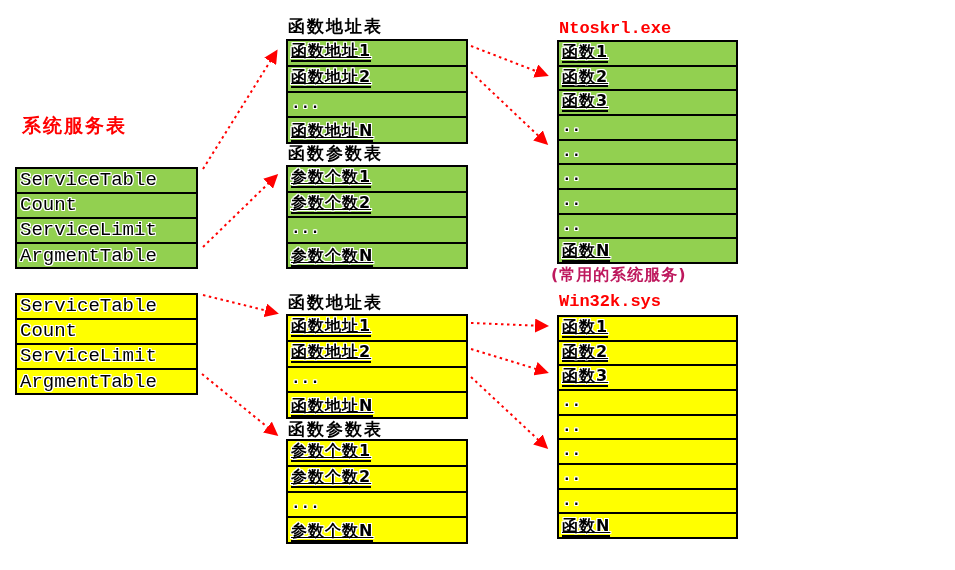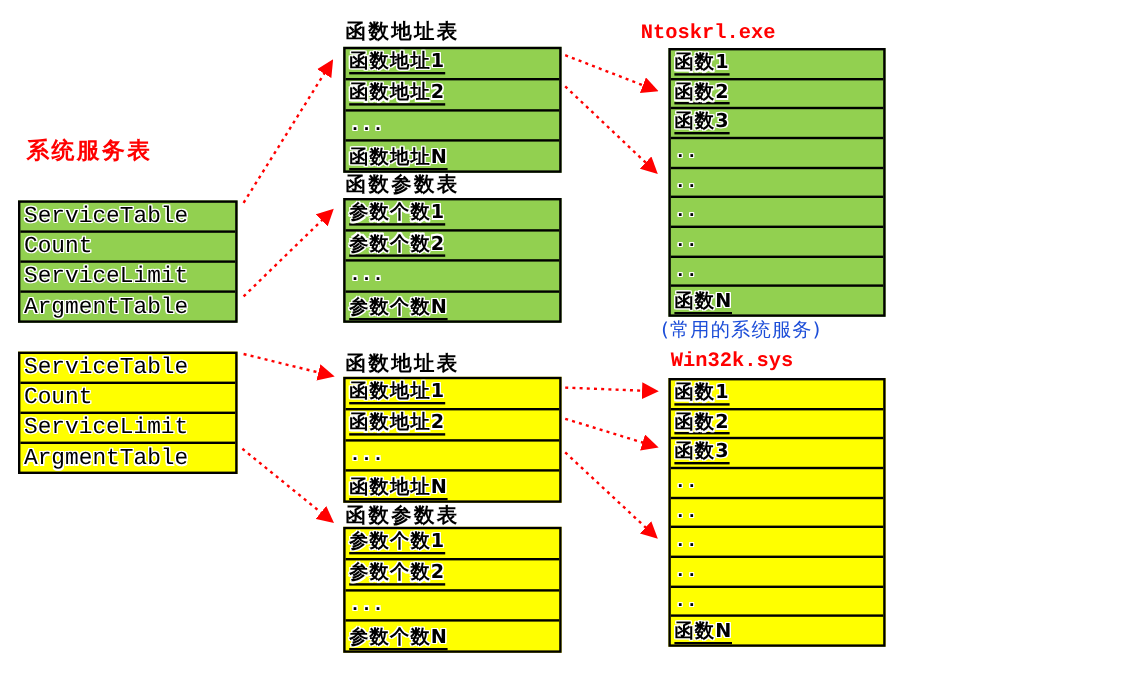--- a/index.html
+++ b/index.html
@@ -13,31 +13,31 @@
   .tbl.yellow{background:#FFFF00;}
   .row{flex:1;border-bottom:2px solid #000;display:flex;align-items:center;
        padding-left:3px;overflow:hidden;}
   .row:last-child{border-bottom:none;align-items:flex-end;}
 
   .txt{color:#000;white-space:nowrap;line-height:1.05;
        text-shadow:-1px 0 0 #fff,1px 0 0 #fff,0 -1px 0 #fff,0 1px 0 #fff,
                    -1px -1px 0 #fff,1px -1px 0 #fff,-1px 1px 0 #fff,1px 1px 0 #fff;}
   .mono{font-family:"Liberation Mono","DejaVu Sans Mono",monospace;font-size:19px;}
   .cjk{font-family:"DejaVu Sans",sans-serif;font-size:16px;font-weight:bold;letter-spacing:1px;}
-  .u{border-bottom:2px solid #000;padding-bottom:0;}
+  .u{border-bottom:2px solid #000;padding-bottom:0;text-decoration:underline;}
   .dots{font-family:"Liberation Mono","DejaVu Sans Mono",monospace;font-size:16px;font-weight:bold;}
 
   .free-label{position:absolute;white-space:nowrap;}
   .red-cjk{color:#FF0000;font-size:19px;font-weight:bold;letter-spacing:2px;
            font-family:"DejaVu Sans",sans-serif;text-align:center;}
   .black-title{color:#000000;font-size:17px;font-weight:bold;letter-spacing:2px;
            font-family:"DejaVu Sans",sans-serif;}
   .red-mono{color:#FF0000;font-size:17px;font-weight:bold;
            font-family:"Liberation Mono","DejaVu Sans Mono",monospace;}
-  .caption{color:#1d4ed8;font-size:16px;font-weight:normal;letter-spacing:1px;
+  .caption{color:#be185d;font-size:16px;font-weight:bold;letter-spacing:1px;
            font-family:"DejaVu Sans",sans-serif;}
 </style>
 </head>
 <body>
 
 <div class="stage">
 
   <svg class="arrow-layer" width="955" height="570" viewBox="0 0 955 570" xmlns="http://www.w3.org/2000/svg">
     <defs>
       <marker id="ah" markerWidth="7" markerHeight="7" refX="5.5" refY="3.5" orient="auto">
@@ -146,21 +146,21 @@
         <span class="txt cjk u">参数个数2</span>
       </div>
     <div class="row">
         <span class="txt dots">...</span>
       </div>
     <div class="row">
         <span class="txt cjk u">参数个数N</span>
       </div>
   </div>
 
-  <div class="free-label red-mono" style="left:534px;top:19px;">Ntoskrl.exe</div>
+  <div class="free-label red-mono" style="left:559px;top:19px;">Ntoskrl.exe</div>
   <div class="tbl green" style="left:557px;top:40px;width:181px;height:224px;">
     <div class="row">
         <span class="txt cjk u">函数1</span>
       </div>
     <div class="row">
         <span class="txt cjk u">函数2</span>
       </div>
     <div class="row">
         <span class="txt cjk u">函数3</span>
       </div>

